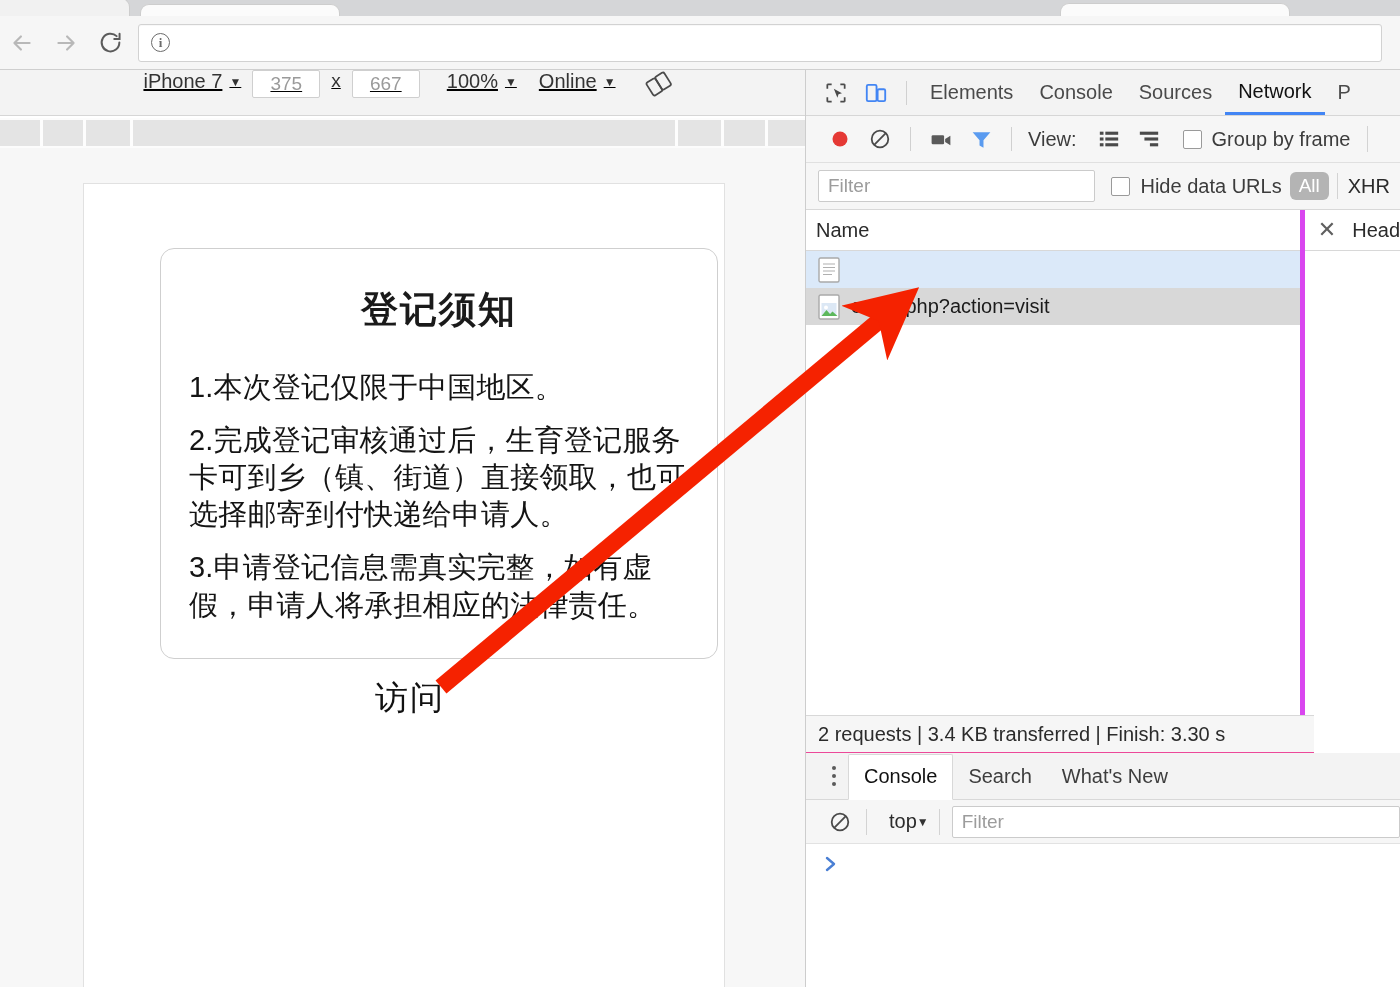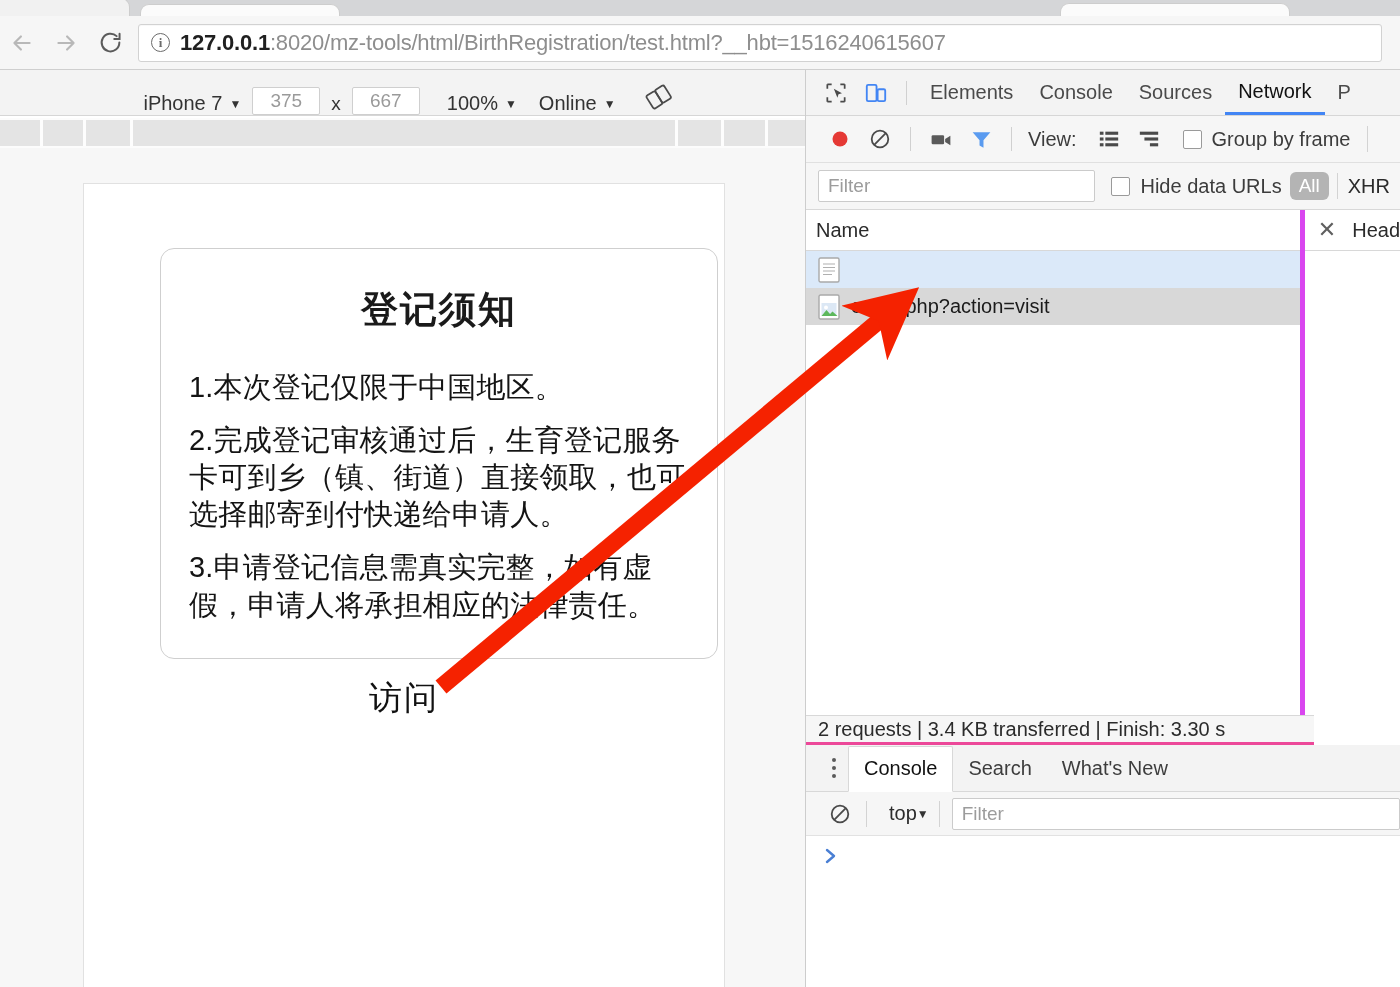--- a/index.html
+++ b/index.html
@@ -56,22 +56,23 @@
     font-size: 13px; font-weight: bold; color: #6b6b6b;
     font-family: "Liberation Serif", serif; margin-right: 10px; flex: 0 0 auto;
   }
   .url { font-size: 22px; color: #8e8e8e; white-space: nowrap; letter-spacing: -0.2px; }
   .url .host { color: #202020; font-weight: 600; }
 
   
   .device-bar {
     position: absolute; left: 0; top: 70px; width: 805px; height: 46px;
     background: #f3f3f3; border-bottom: 1px solid #d6d6d6;
-    display: flex; align-items: flex-end; justify-content: center;
+    display: flex; align-items: flex-start; justify-content: center;
     gap: 0px;
+    text-decoration: underline;
   }
   .dev-item { font-size: 20px; color: #333; display: flex; align-items: center; gap: 7px; padding: 0 11px; white-space: nowrap;}
   .caret { font-size: 12px; color: #333; }
   .dim-input {
     width: 68px; height: 28px; border: 1px solid #cfcfcf; background: #fff;
     border-radius: 2px; display: flex; align-items: center; justify-content: center;
     font-size: 19px; color: #9a9a9a;
   }
   .times { font-size: 19px; color: #333; padding: 0 11px; }
   .rotate-icon { margin-left: 18px; }
@@ -106,21 +107,21 @@
   .notice-title {
     text-align: center; font-size: 37px; color: #1a1a1a; font-weight: 700;
     letter-spacing: 2px; margin-bottom: 34px;
   }
   .notice-item {
     font-size: 29px; line-height: 1.28; color: #141414;
     margin-bottom: 16px; letter-spacing: 0.2px;
   }
   .notice-item:last-child { margin-bottom: 0; }
   .visit-label {
-    position: absolute; left: 285px; top: 492px;
+    position: absolute; left: 291px; top: 492px;
     font-size: 33px; color: #111; letter-spacing: 2px;
   }
 
   
   .devtools {
     position: absolute; left: 805px; top: 70px; width: 595px; height: 917px;
     background: #ffffff;
     border-left: 1px solid #cdcdcd;
   }
   .dt-tabbar {
@@ -179,22 +180,22 @@
   .file-icon { width: 22px; height: 26px; flex: 0 0 auto; }
   .net-right { flex: 1; }
   .net-right-head {
     height: 41px; border-bottom: 1px solid #d8d8d8;
     display: flex; align-items: center; gap: 16px; padding-left: 13px;
     font-size: 20px; color: #2b2b2b;
   }
   .close-x { font-size: 22px; color: #5f5f5f; line-height: 1; }
 
   .net-status {
-    height: 30px; background: #f6f6f6; border-top: 1px solid #d8d8d8;
-    border-bottom: 3px solid #ec4899;
+    height: 38px; background: #f6f6f6; border-top: 1px solid #d8d8d8;
+    border-bottom: 1px solid #ec4899;
     display: flex; align-items: center; padding-left: 12px;
     font-size: 20px; color: #2b2b2b; width: 508px;
   }
 
   .drawer-tabs {
     height: 47px; background: #f3f3f3; border-bottom: 1px solid #d8d8d8;
     display: flex; align-items: center; padding-left: 14px;
   }
   .kebab { width: 28px; display: flex; flex-direction: column; align-items: center; gap: 4px; }
   .kebab span { width: 4px; height: 4px; border-radius: 50%; background: #5a5a5a; }
@@ -251,21 +252,20 @@
         </svg>
     </div>
     <div class="nav-btn reload">
       <svg width="25" height="25" viewBox="0 0 24 24" fill="none" stroke="#5b5b5b" stroke-width="1.9" stroke-linecap="round">
           <path d="M20.5 12a8.5 8.5 0 1 1-2.6-6.1"></path>
           <path d="M20.7 3.6v5.1h-5.1"></path>
         </svg>
     </div>
     <div class="omnibox">
       <div class="info-icon">i</div>
-      <div class="url"><span class="host">127.0.0.1</span><span>:8020/mz-tools/html/BirthRegistration/test.html?__hbt=1516240615607</span></div>
     </div>
   </div>
 
   <div class="device-bar">
     <div class="dev-item">
       <span>iPhone 7</span>
       <span class="caret">▼</span>
     </div>
     <div class="dim-input">375</div>
     <div class="times">x</div>

